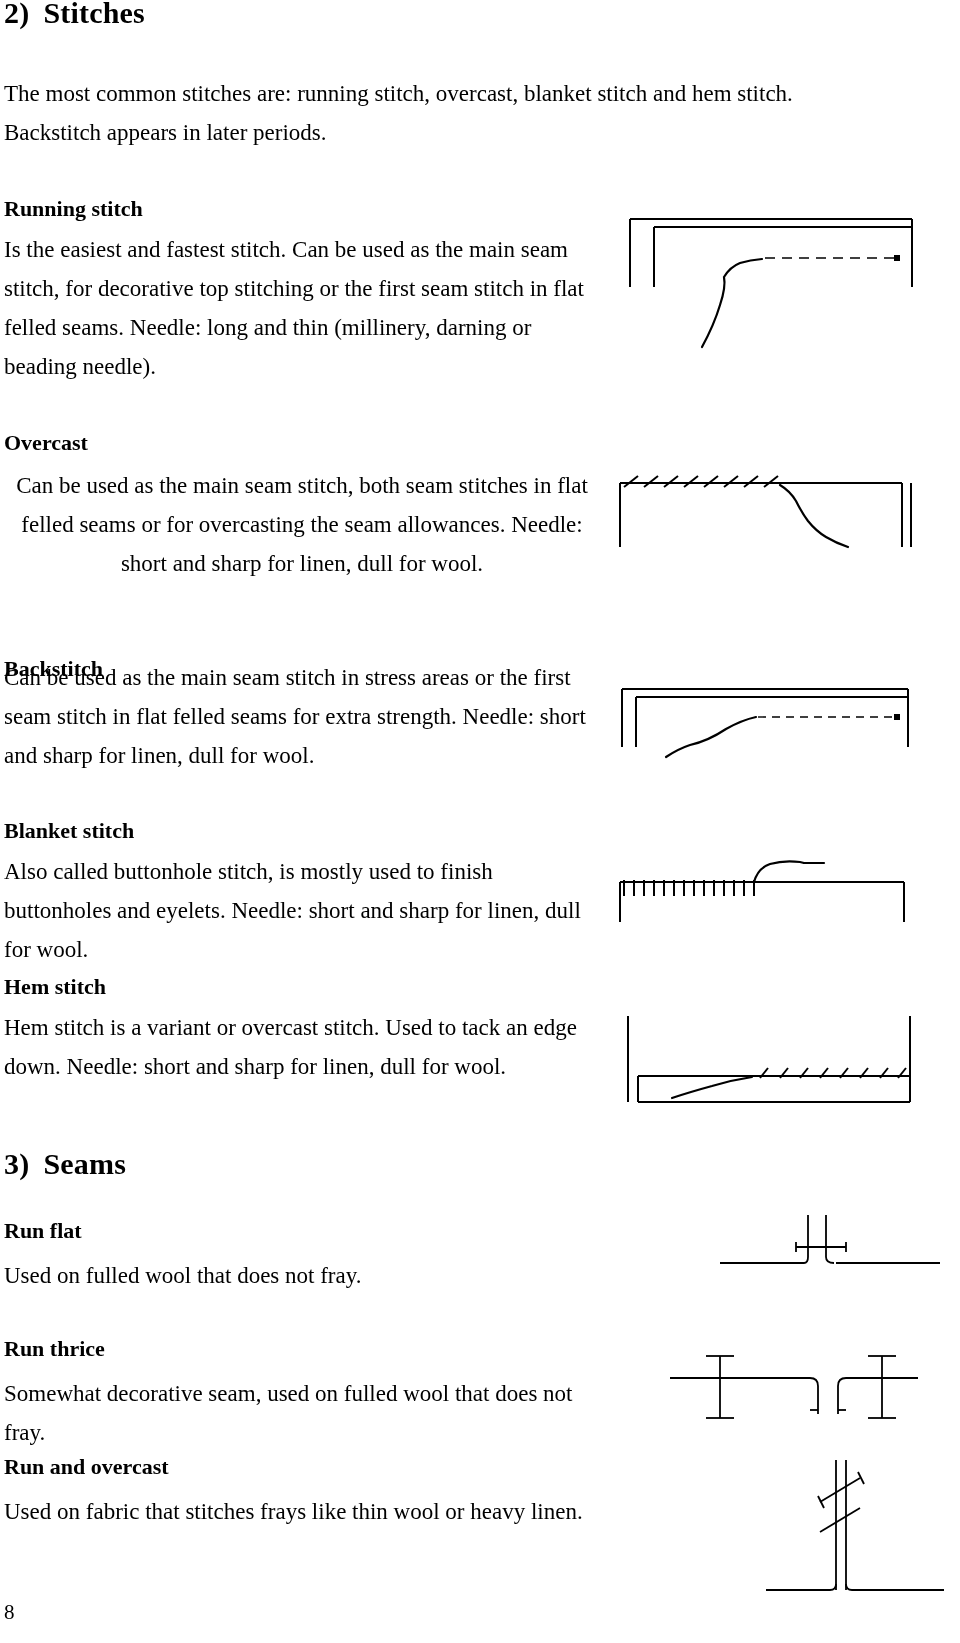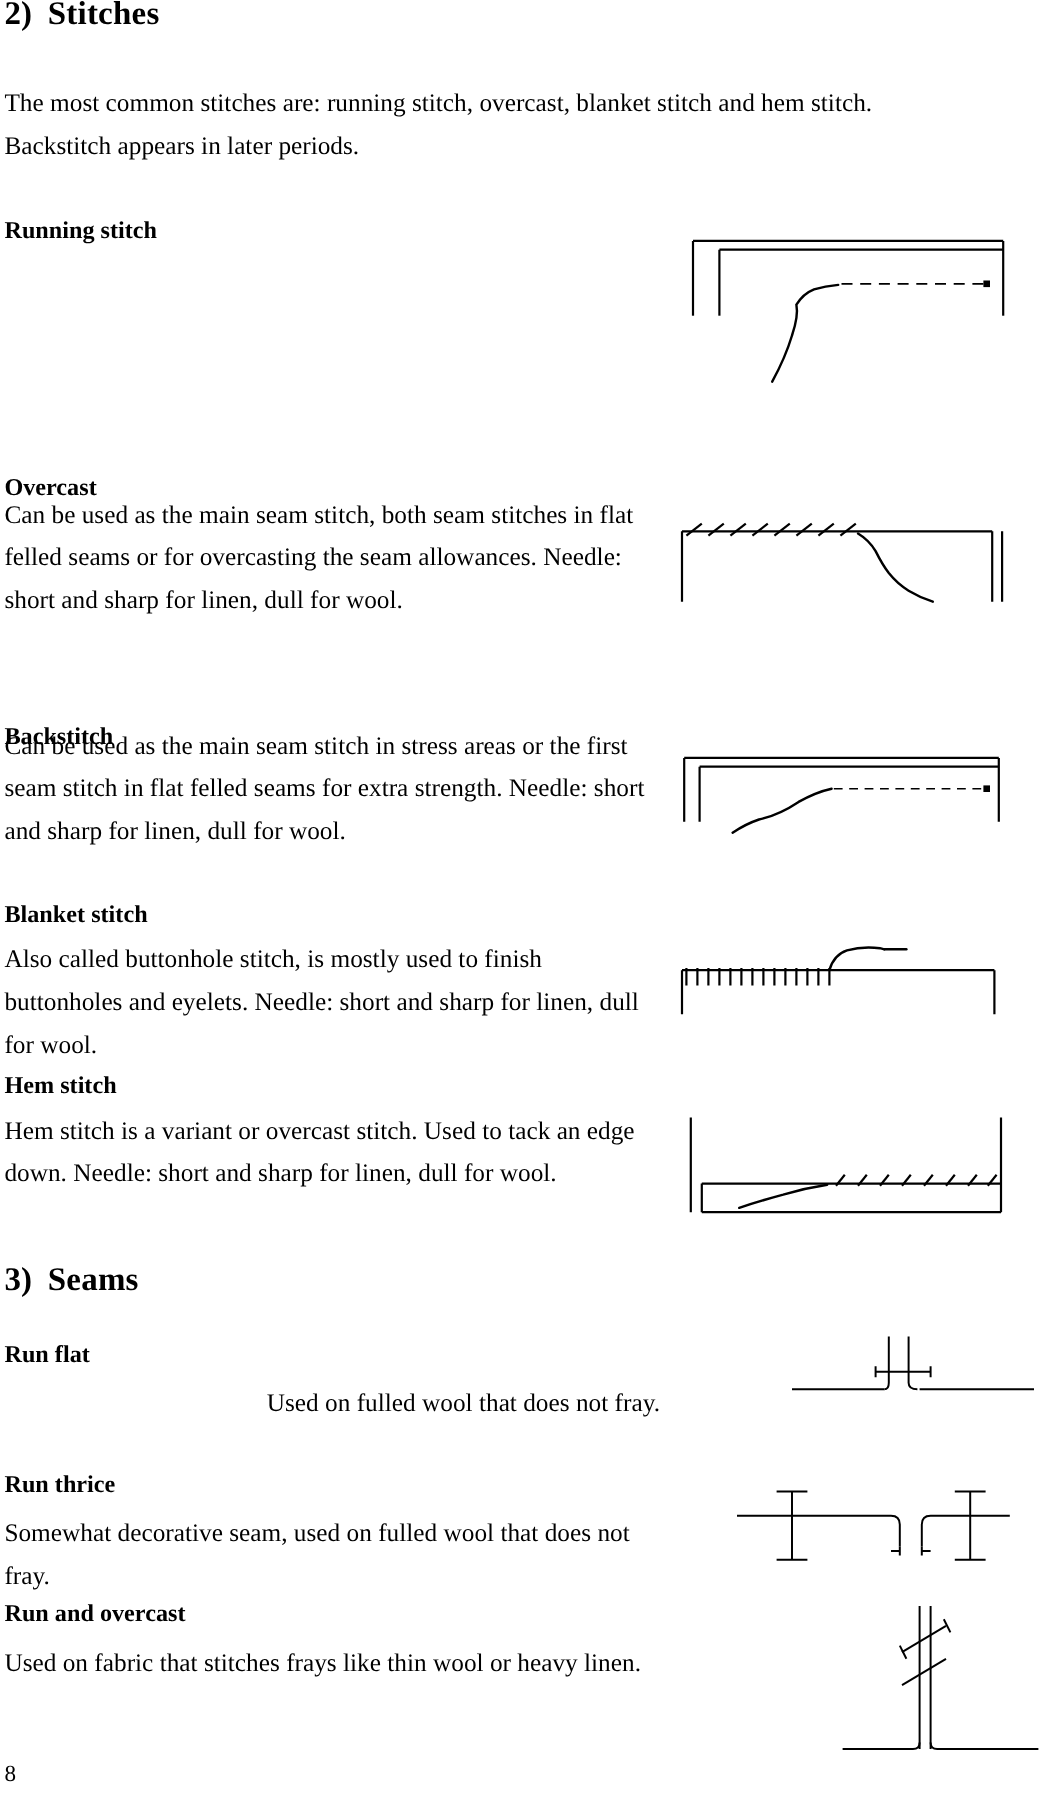--- a/index.html
+++ b/index.html
@@ -57,34 +57,34 @@
     left: 4px;
     font-size: 21px;
   }
   
   #h-stitches      { top: -4px;  }
   #p-intro         { top: 74px;  }
   #h-running       { top: 194px; }
   #p-running       { top: 230px; }
   #fig-running     { left: 620px; top: 205px; }
   #h-overcast      { top: 428px; }
-  #p-overcast      { top: 448px; }
+  #p-overcast      { top: 466px; text-align: center; }
   #fig-overcast    { left: 608px; top: 443px; }
   #h-backstitch    { top: 654px; }
   #p-backstitch    { top: 658px; }
   #fig-backstitch  { left: 608px; top: 645px; }
   #h-blanket       { top: 816px; }
   #p-blanket       { top: 852px; }
   #fig-blanket     { left: 608px; top: 810px; }
   #h-hem           { top: 972px; }
   #p-hem           { top: 1008px; }
   #fig-hem         { left: 620px; top: 1010px; }
   #h-seams         { top: 1147px; }
   #h-runonce       { top: 1216px; }
-  #p-runonce       { top: 1256px; text-align: right; }
+  #p-runonce       { top: 1256px; }
   #fig-runonce     { left: 700px; top: 1205px; }
   #h-runthrice     { top: 1334px; }
   #p-runthrice     { top: 1374px; }
   #fig-runthrice   { left: 660px; top: 1322px; }
   #h-runovercast   { top: 1452px; }
   #p-runovercast   { top: 1492px; }
   #fig-runovercast { left: 760px; top: 1440px; }
   #pagenum         { top: 1600px; }
 </style>
 </head>
@@ -92,20 +92,21 @@
 
 <div class="page">
 
   <div class="section-heading col-left wide" id="h-stitches">
     <span class="num">2)</span><span>Stitches</span>
   </div>
 
   <div class="body-text col-left wide" id="p-intro">The most common stitches are: running stitch, overcast, blanket stitch and hem stitch. Backstitch appears in later periods.</div>
 
   <div class="sub-heading col-left narrow" id="h-running">Running stitch</div>
+  <div class="body-text col-left narrow" id="p-running">Is the easiest and fastest stitch. Can be used as the main seam stitch, for decorative top stitching or the first seam stitch in flat felled seams. Needle: long and thin (millinery, darning or beading needle).</div>
 
   <div class="figure" id="fig-running">
     <svg width="300" height="145" viewBox="0 0 300 145">
       <g fill="none" stroke="#000" stroke-width="2">
 
         <path d="M10 14 L292 14"></path>
         <path d="M10 14 L10 82"></path>
 
         <path d="M34 22 L292 22"></path>
         <path d="M34 22 L34 82"></path>

